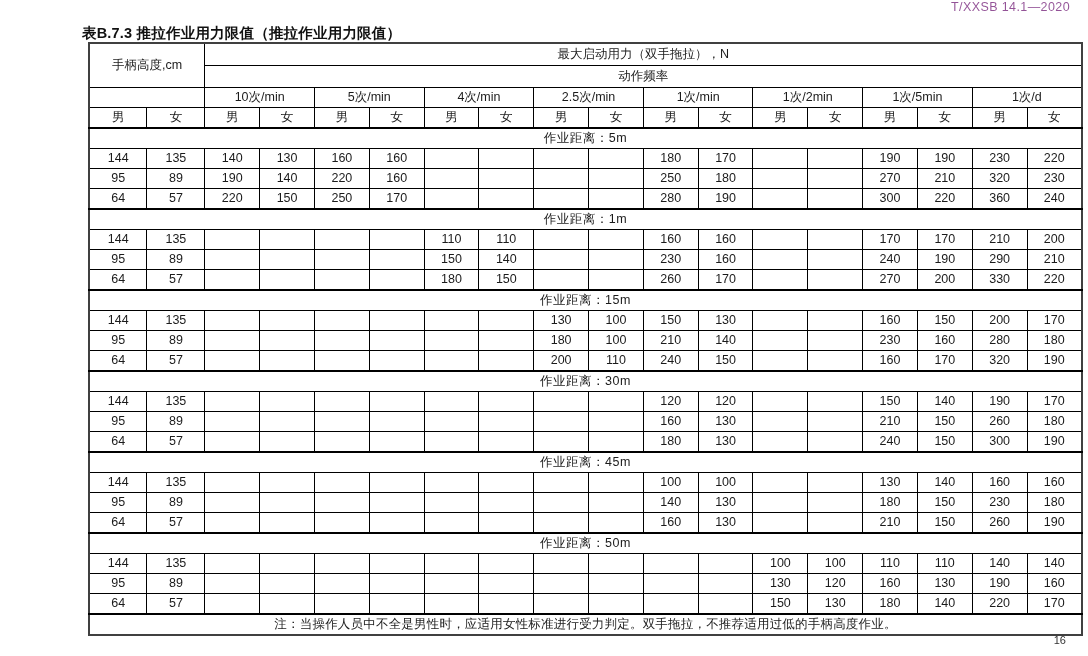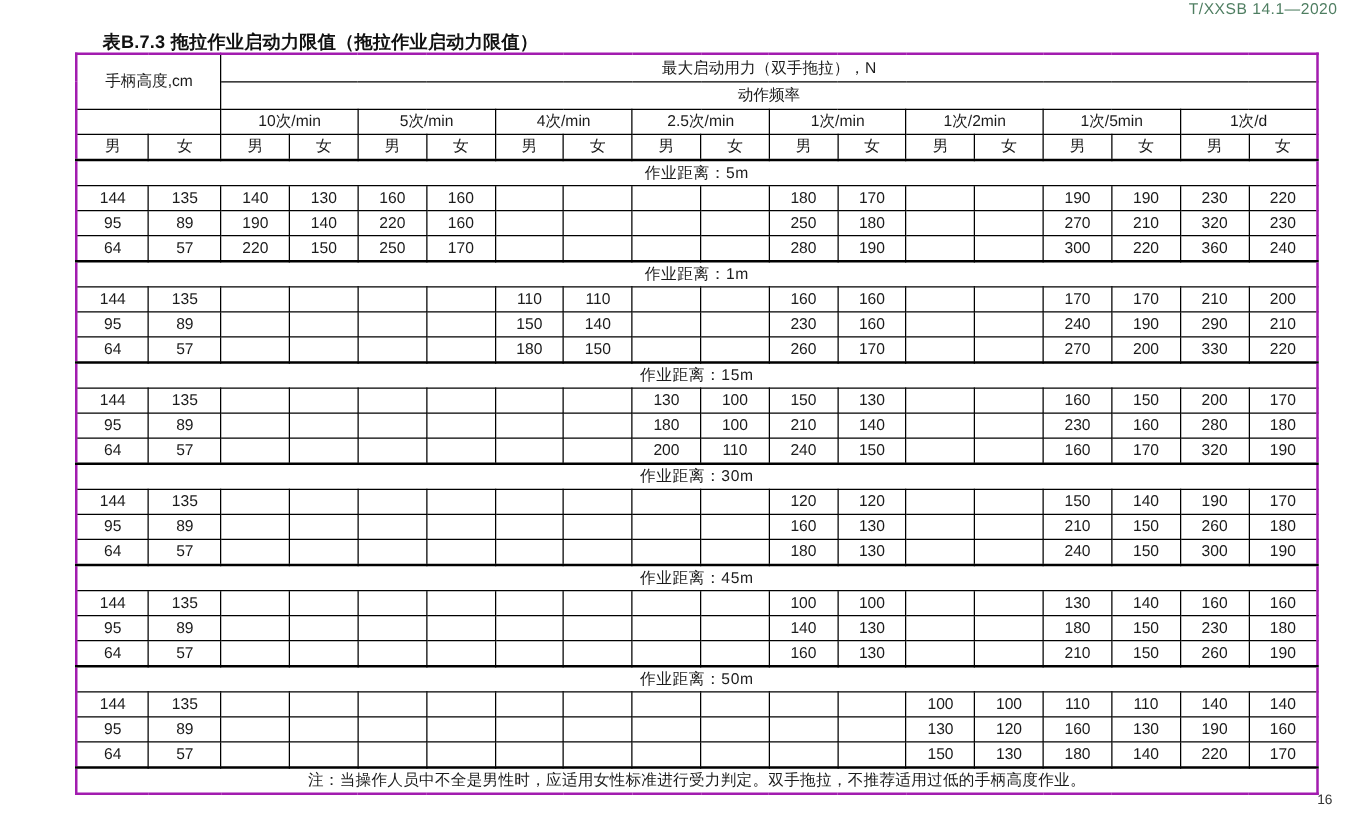--- a/index.html
+++ b/index.html
@@ -19,21 +19,21 @@
     position: relative;
     width: 1088px;
     height: 656px;
     box-sizing: border-box;
   }
   .header-right {
     position: absolute;
     top: 0px;
     right: 18px;
     font-size: 12.5px;
-    color: #14532d;
+    color: #701a75;
     letter-spacing: 0.4px;
     opacity: 0.75;
     font-family: "Liberation Sans", sans-serif;
   }
   .table-caption {
     position: absolute;
     left: 82px;
     top: 24px;
     font-size: 14.5px;
     font-weight: bold;
@@ -59,21 +59,22 @@
     text-align: center;
     vertical-align: middle;
     padding: 0;
     height: 19px;
     line-height: 19px;
     font-weight: normal;
     color: #1b1b1b;
     font-size: 12.5px;
   }
   table.main {
-    border: 2px solid #a21caf;
+    border: 2px solid #404040;
+    margin-left: 28px;
   }
   .hdr-tall {
     height: 22px;
     line-height: 22px;
   }
   .band-row td {
     height: 19px;
     line-height: 19px;
     font-size: 12.5px;
     letter-spacing: 0.5px;
@@ -106,21 +107,21 @@
     border-top: 2px solid #000 !important;
   }
 </style>
 </head>
 <body>
 
 <div class="page">
 
   <div class="header-right">T/XXSB 14.1—2020</div>
 
-  <div class="table-caption">表B.7.3  拖拉作业启动力限值（拖拉作业启动力限值）</div>
+  <div class="table-caption">表B.7.3  推拉作业用力限值（推拉作业用力限值）</div>
 
   <div class="table-wrap">
     <table class="main">
       <colgroup>
         <col style="width:56px">
         <col style="width:56px">
         <col style="width:53px">
           <col style="width:53px">
         <col style="width:53px">
           <col style="width:53px">

